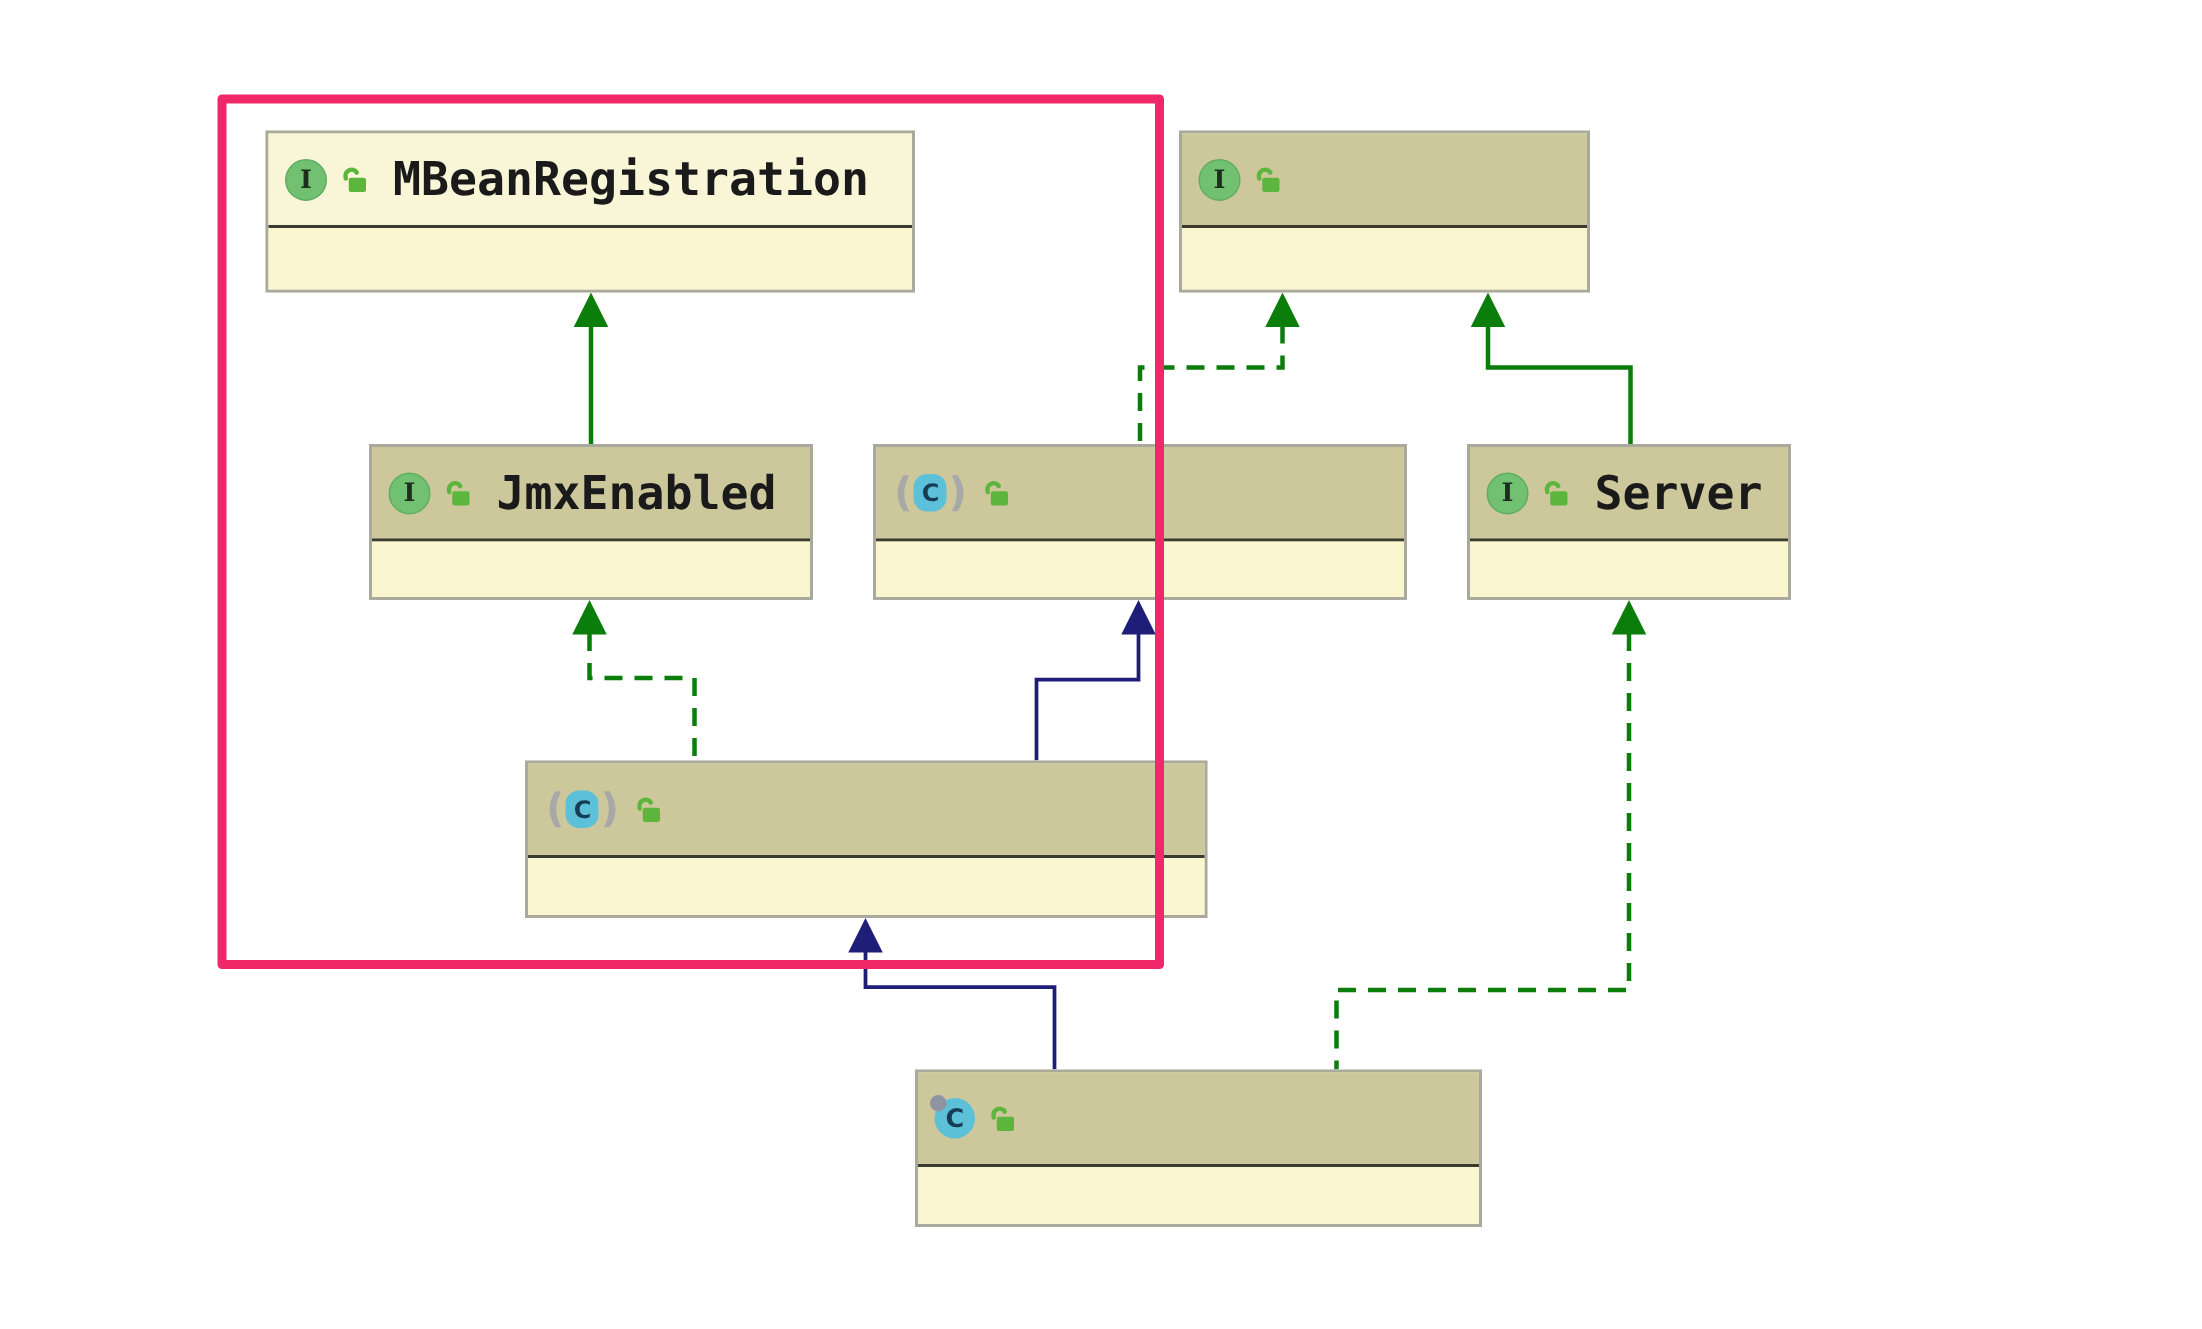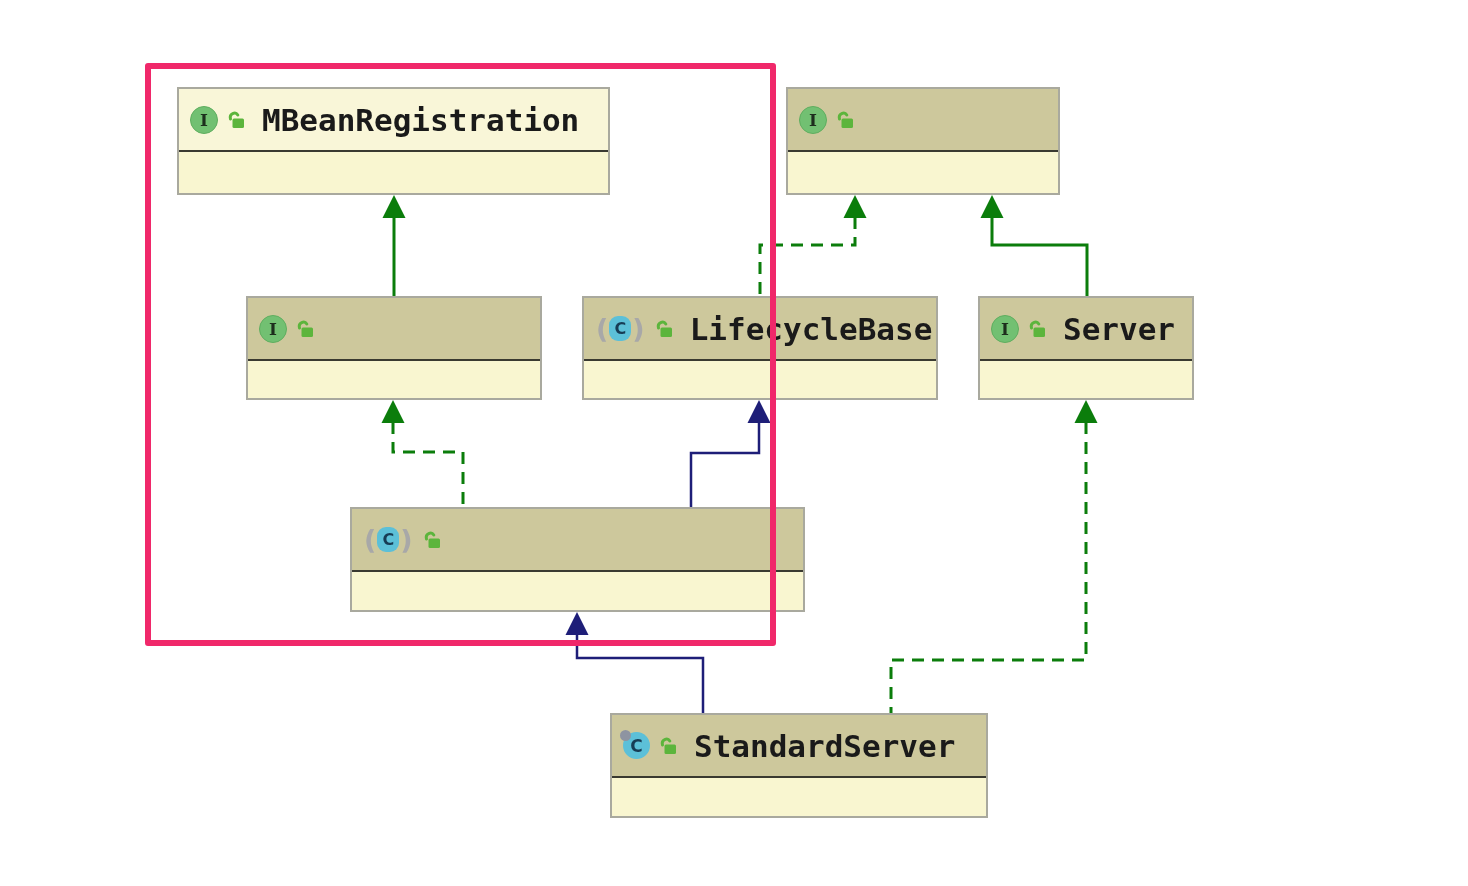--- a/index.html
+++ b/index.html
@@ -106,37 +106,37 @@
         <div class="node-header">
           <span class="ic-wrap">
             <span class="ic ic-iface">I</span>
           </span>
           <span class="lock">
             <svg width="22" height="22" viewBox="0 0 22 22">
               <path d="M5.5 10 C4 4.5 10.5 2.2 12.8 6" fill="none" stroke="#5cb53c" stroke-width="3" stroke-linecap="round"></path>
               <rect x="7.5" y="9.5" width="11.5" height="9.5" rx="1.5" fill="#5cb53c"></rect>
             </svg>
           </span>
+          <span class="node-label">JmxEnabled</span>
         </div>
         <div class="node-body"></div>
       </div>
       <div class="node" style="left: 582px; top: 296px; width: 356px; height: 104px;">
         <div class="node-header">
           <span class="ic-wrap">
             <span class="paren">(</span>
             <span class="ic ic-class">C</span>
             <span class="paren">)</span>
           </span>
           <span class="lock">
             <svg width="22" height="22" viewBox="0 0 22 22">
               <path d="M5.5 10 C4 4.5 10.5 2.2 12.8 6" fill="none" stroke="#5cb53c" stroke-width="3" stroke-linecap="round"></path>
               <rect x="7.5" y="9.5" width="11.5" height="9.5" rx="1.5" fill="#5cb53c"></rect>
             </svg>
           </span>
-          <span class="node-label">LifecycleBase</span>
         </div>
         <div class="node-body"></div>
       </div>
       <div class="node" style="left: 978px; top: 296px; width: 216px; height: 104px;">
         <div class="node-header">
           <span class="ic-wrap">
             <span class="ic ic-iface">I</span>
           </span>
           <span class="lock">
             <svg width="22" height="22" viewBox="0 0 22 22">
@@ -169,19 +169,18 @@
           <span class="ic-wrap">
             <span class="notch"></span>
             <span class="ic ic-class strong">C</span>
           </span>
           <span class="lock">
             <svg width="22" height="22" viewBox="0 0 22 22">
               <path d="M5.5 10 C4 4.5 10.5 2.2 12.8 6" fill="none" stroke="#5cb53c" stroke-width="3" stroke-linecap="round"></path>
               <rect x="7.5" y="9.5" width="11.5" height="9.5" rx="1.5" fill="#5cb53c"></rect>
             </svg>
           </span>
-          <span class="node-label">StandardServer</span>
         </div>
         <div class="node-body"></div>
       </div>
     </div>
   <div id="selection-rect" style="left: 145px; top: 63px; width: 631px; height: 583px;"></div>
 </div>
 
 </body></html>

